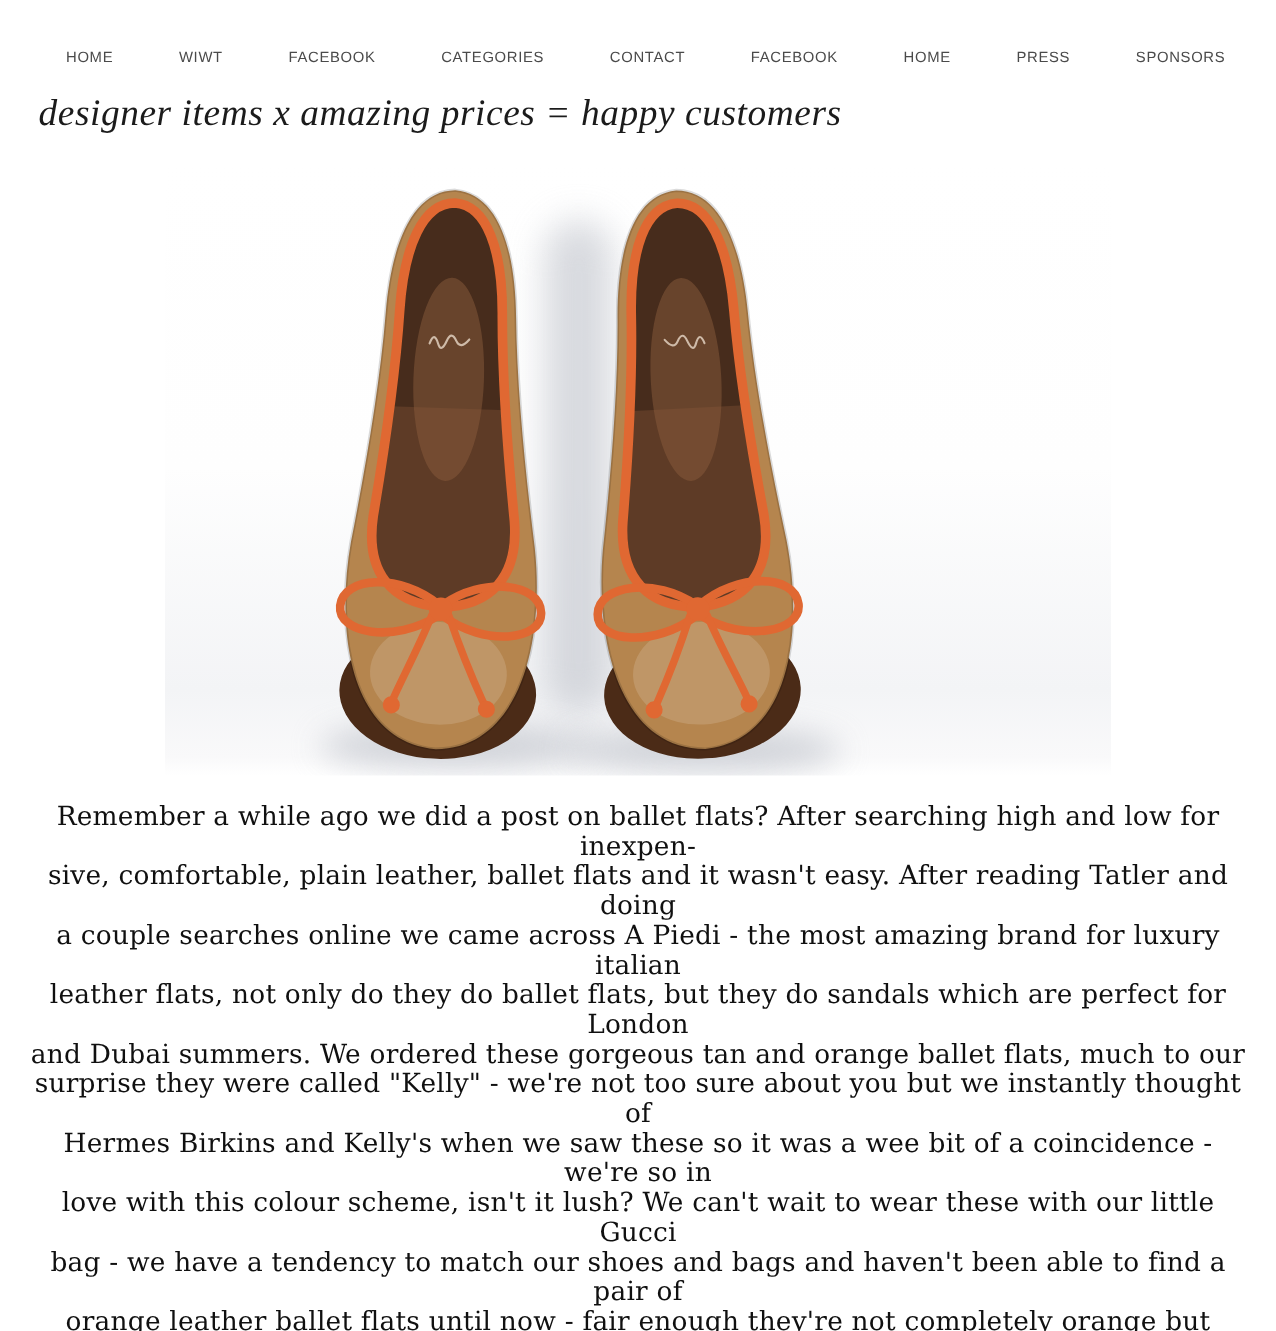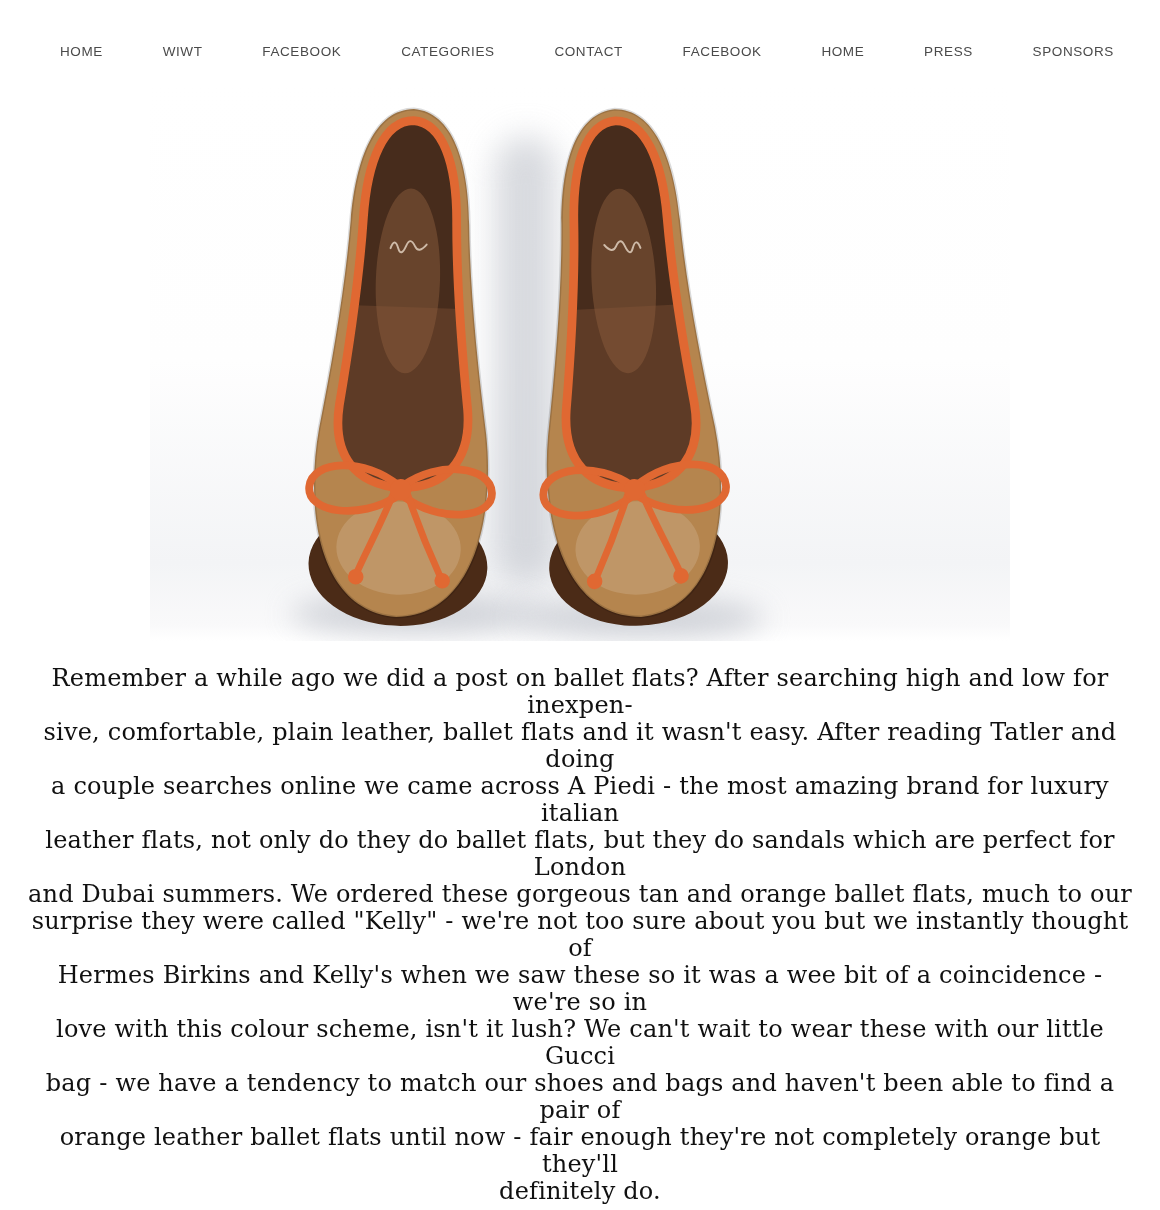--- a/index.html
+++ b/index.html
@@ -161,20 +161,21 @@
     <a>WIWT</a>
     <a>FACEBOOK</a>
     <a>CATEGORIES</a>
     <a>CONTACT</a>
     <a>FACEBOOK</a>
     <a>HOME</a>
     <a>PRESS</a>
     <a>SPONSORS</a>
   </nav>
 
+  <div class="tagline">designer items x amazing prices = happy customers</div>
 
   <figure class="photo">
     <div class="shadow-col"></div>
     <div class="shadow-toe left"></div>
     <div class="shadow-toe right"></div>
 
     <svg class="shoe left" viewBox="0 0 300 540">
       <use href="#shoe-shape"></use>
     </svg>
 

